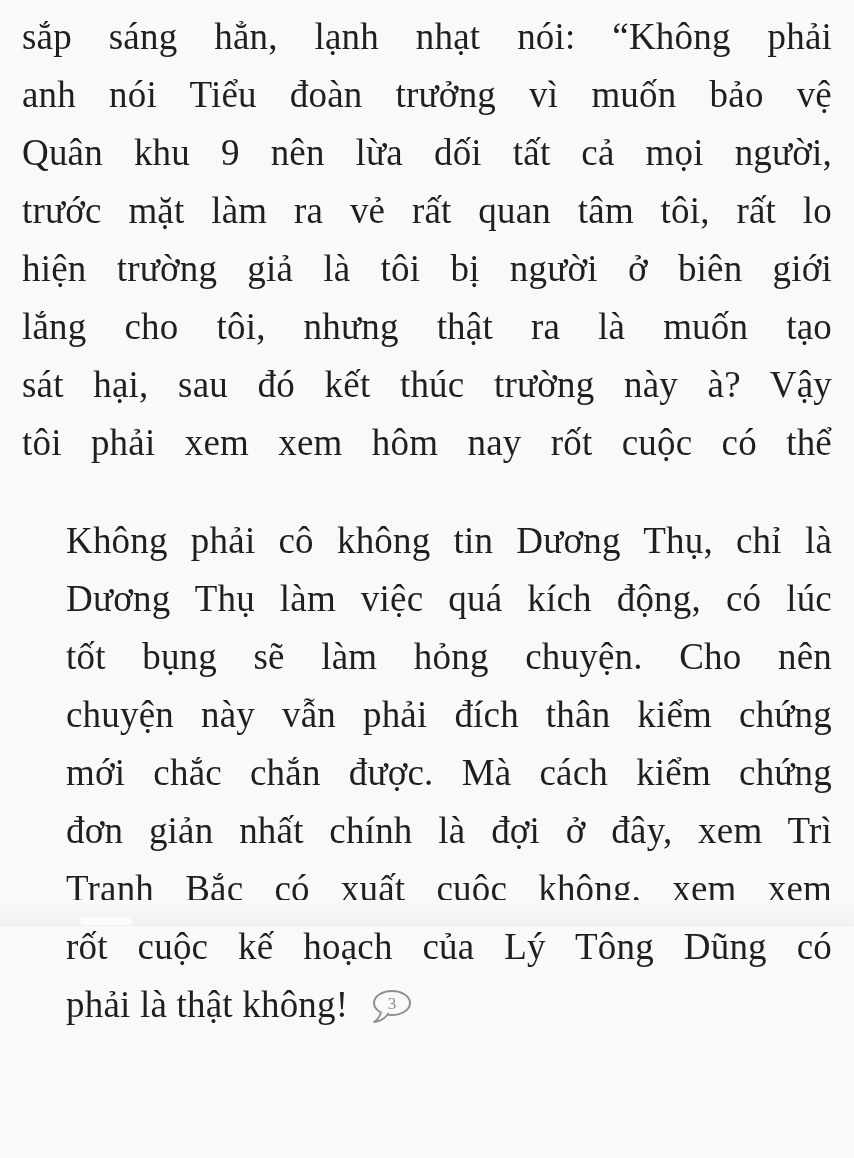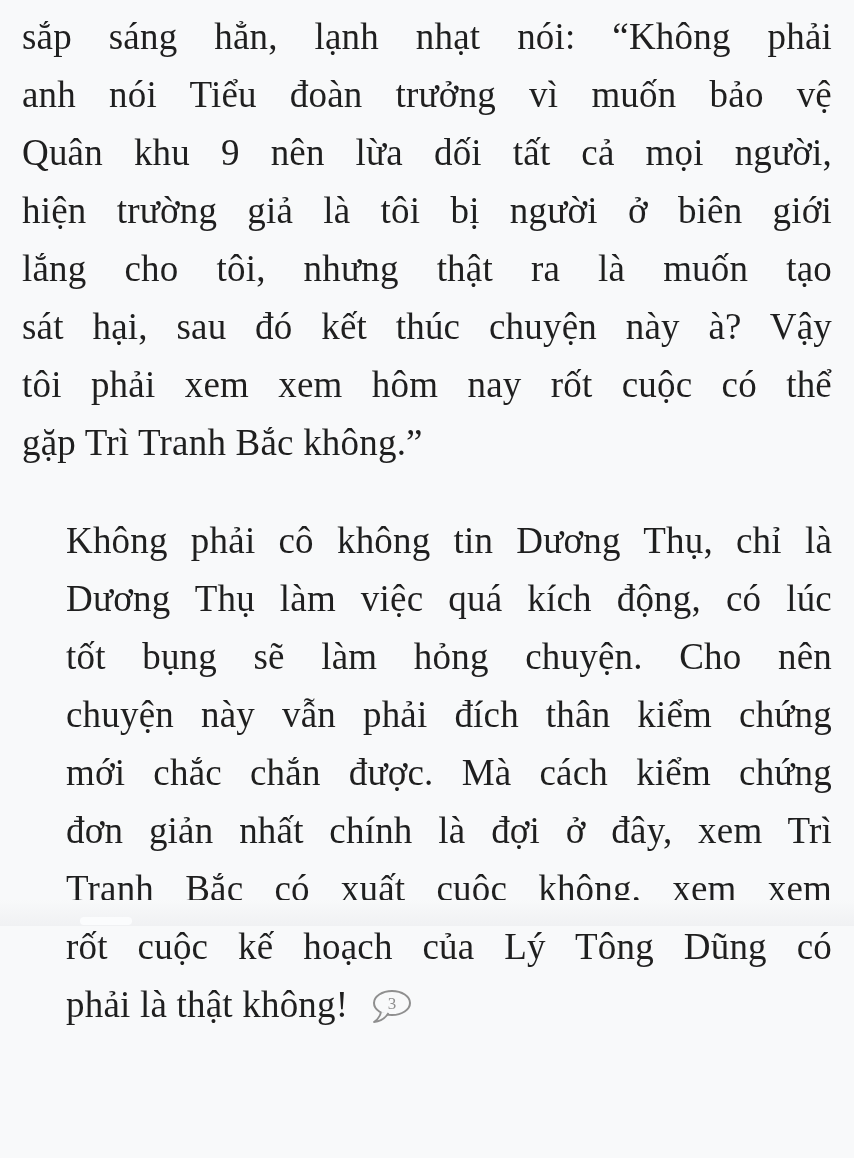--- a/index.html
+++ b/index.html
@@ -49,25 +49,25 @@
 </style>
 </head>
 <body>
 
 <div class="reader-page">
 
   <div>
     <div class="line">sắp sáng hẳn, lạnh nhạt nói: “Không phải</div>
     <div class="line">anh nói Tiểu đoàn trưởng vì muốn bảo vệ</div>
     <div class="line">Quân khu 9 nên lừa dối tất cả mọi người,</div>
+    <div class="line">trước mặt làm ra vẻ rất quan tâm tôi, rất lo</div>
     <div class="line">hiện trường giả là tôi bị người ở biên giới</div>
     <div class="line">lắng cho tôi, nhưng thật ra là muốn tạo</div>
-    <div class="line">sát hại, sau đó kết thúc chuyện này à? Vậy</div>
+    <div class="line">sát hại, sau đó kết thúc trường này à? Vậy</div>
     <div class="line">tôi phải xem xem hôm nay rốt cuộc có thể</div>
-    <div class="line lastline">gặp Trì Tranh Bắc không.”</div>
   </div>
 
   <div class="para-gap">
     <div class="line">Không phải cô không tin Dương Thụ, chỉ là</div>
     <div class="line">Dương Thụ làm việc quá kích động, có lúc</div>
     <div class="line">tốt bụng sẽ làm hỏng chuyện. Cho nên</div>
     <div class="line">chuyện này vẫn phải đích thân kiểm chứng</div>
     <div class="line">mới chắc chắn được. Mà cách kiểm chứng</div>
     <div class="line">đơn giản nhất chính là đợi ở đây, xem Trì</div>
     <div class="line">Tranh Bắc có xuất cuộc không, xem xem</div>

